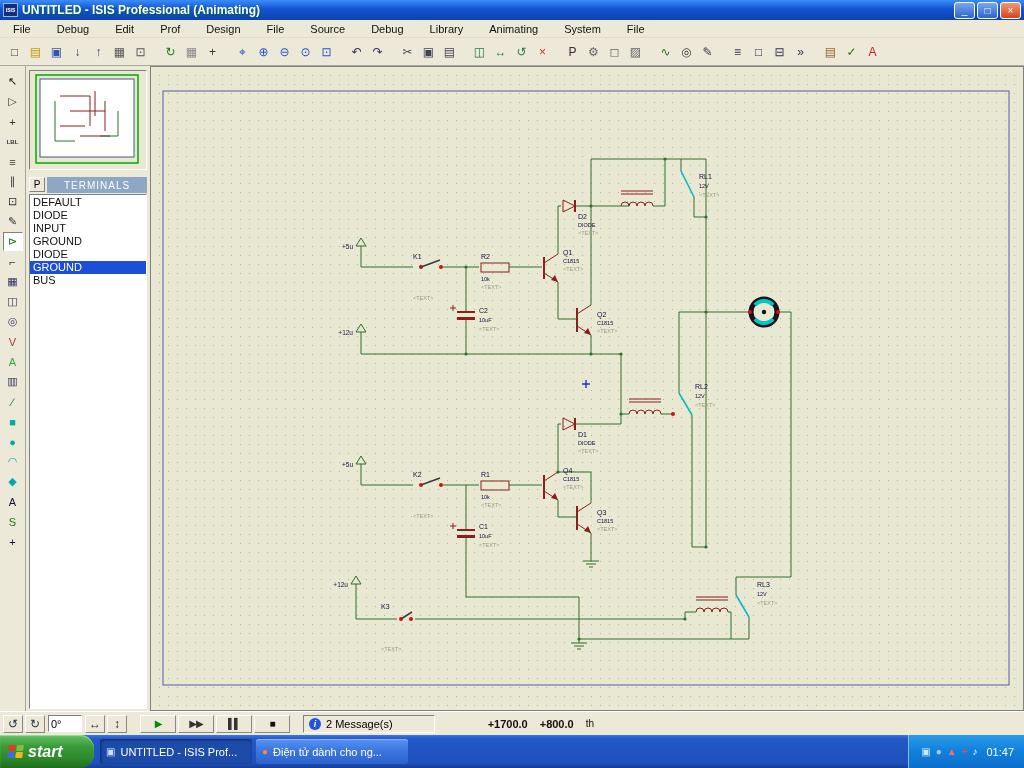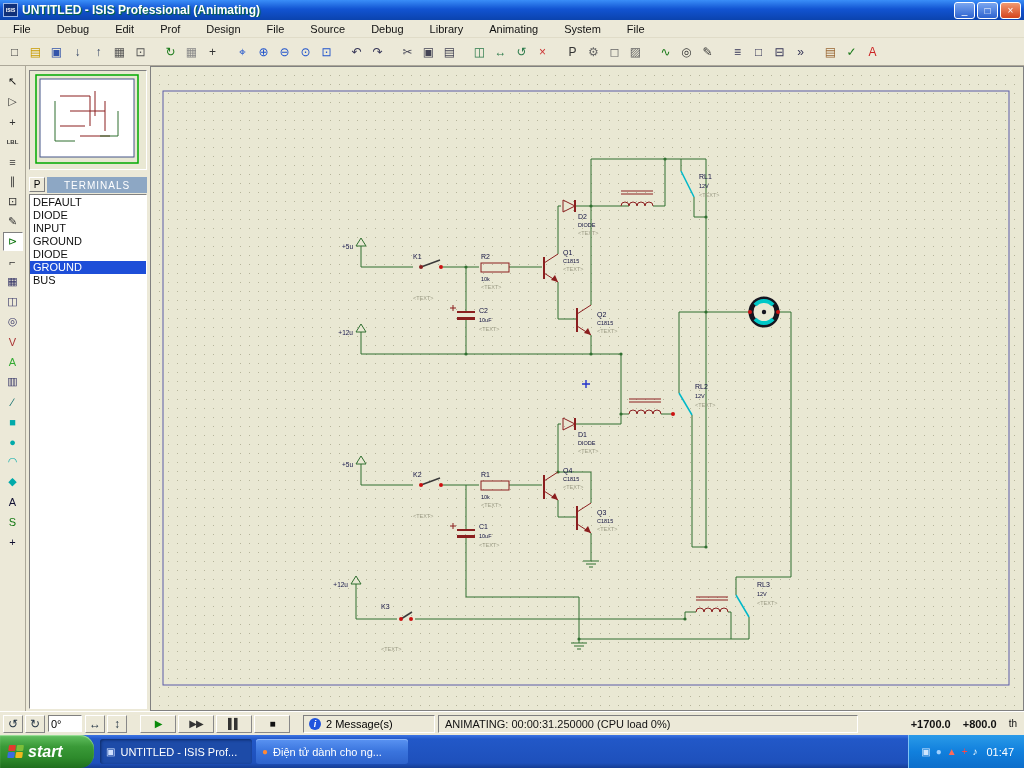--- a/index.html
+++ b/index.html
@@ -579,23 +579,20 @@
           <span style="color: rgb(51, 51, 51);">▌▌</span>
         </span>
         <span class="anim-btn">
           <span style="color: rgb(17, 17, 17);">■</span>
         </span>
       </span>
     <div class="msg-panel">
       <span class="info-icon">i</span>
       <span>2 Message(s)</span>
     </div>
-    <div class="status-panel">
-      <span>ANIMATING: 00:00:31.250000 (CPU load 0%)</span>
-    </div>
     <div class="coords">
       <span>+1700.0</span>
       <span>+800.0</span>
       <span class="units">th</span>
     </div>
   </div>
 
   <div class="taskbar">
     <div class="start-btn">
       <span class="flag">

